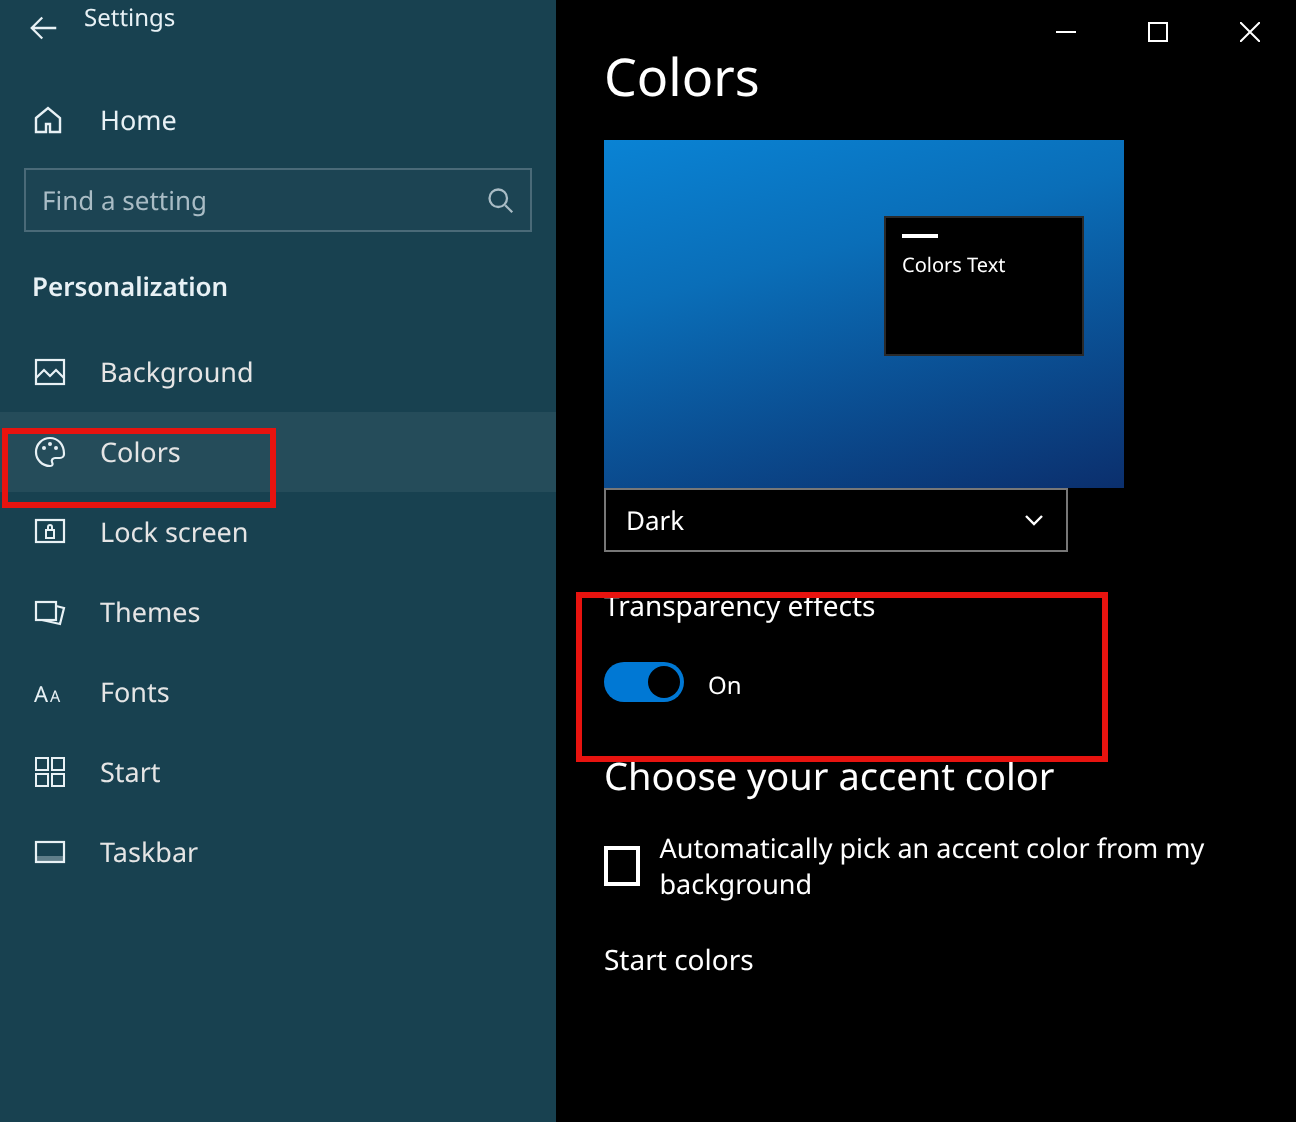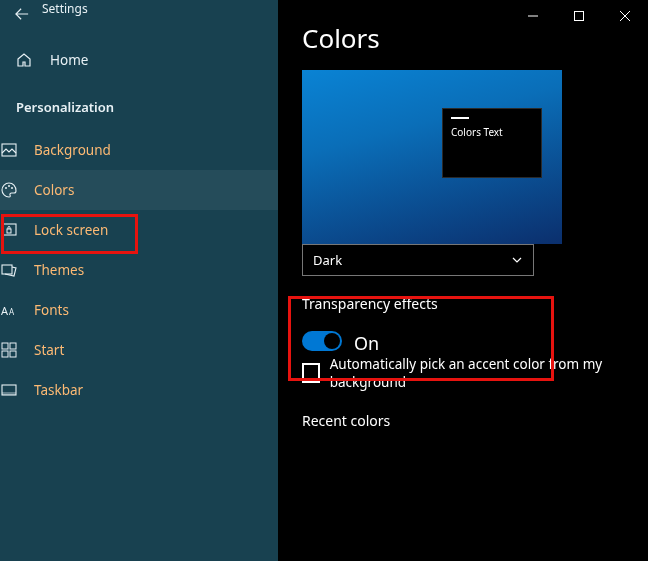--- a/index.html
+++ b/index.html
@@ -12,21 +12,21 @@
   .winctrls { position: absolute; top: 0; right: 0; height: 32px; display: flex; }
   .winbtn { width: 46px; height: 32px; display: flex; align-items: center; justify-content: center; color: #fff; }
   .nav { padding: 4px 0 0 0; }
   .nav-home { display: flex; align-items: center; height: 40px; padding: 0 16px; color: #e8f1f5; font-size: 13.5px; }
   .nav-home .icon { width: 18px; margin-right: 16px; display: flex; }
   .search { margin: 4px 12px 0 12px; height: 32px; border: 1px solid #4a6a78; background: rgba(255,255,255,0.02); display: flex; align-items: center; padding: 0 8px; color: #c9d6dc; font-size: 13px; }
   .search input { flex: 1; background: transparent; border: none; outline: none; color: #c9d6dc; font-size: 13px; }
   .search input::placeholder { color: #a9bcc5; }
   .section-label { font-size: 13px; font-weight: 600; color: #e8f1f5; padding: 18px 16px 14px 16px; }
   .nav-list { display: flex; flex-direction: column; }
-  .nav-item { display: flex; align-items: center; height: 40px; padding: 0 0; color: #fdba74; font-size: 13.5px; position: relative; }
+  .nav-item { display: flex; align-items: center; height: 40px; padding: 0 16px; color: #e5e5e5; font-size: 13.5px; position: relative; }
   .nav-item.active { background: rgba(255,255,255,0.06); }
   .nav-item .icon { width: 18px; margin-right: 16px; display: flex; align-items: center; justify-content: center; }
   .hl { position: absolute; border: 3px solid #e7130f; pointer-events: none; }
   .content-inner { padding: 20px 16px 0 24px; display: flex; flex-direction: column; height: 100%; overflow: hidden; }
   .page-title { font-size: 26px; font-weight: 400; margin-bottom: 14px; }
   .preview { width: 260px; height: 174px; background: linear-gradient(165deg,#0a83d4 0%,#0a6eb8 35%,#0b2f6d 100%); position: relative; }
   .preview-startarea { position:absolute; left:0; bottom:0; width:160px; height:90px; }
   .preview-startarea .gridblock { position:absolute; left:50px; bottom:4px; width:110px; height:85px; background:#072033; }
   .preview-startarea .menu { position:absolute; left:2px; bottom:4px; width:46px; height:85px; background:#0b2a41; }
   .preview-startarea .menu-lines { position:absolute; left:8px; width:30px; height:2px; background:#5e7a89; }
@@ -39,21 +39,21 @@
   .preview-startarea .t4{left:140px; bottom:63px; width:14px; height:22px}
   .preview-startarea .t5{left:112px; bottom:34px; width:26px; height:26px}
   .preview-startarea .t6{left:140px; bottom:34px; width:14px; height:26px}
   .preview-startarea .t7{left:112px; bottom:6px; width:42px; height:26px}
   .preview-window { position:absolute; right:20px; top:38px; width:100px; height:70px; background:#000; border:1px solid #2a2a2a; padding:8px 8px; }
   .preview-window .bar { width:18px; height:2px; background:#fff; margin-bottom:6px; }
   .preview-window .txt { font-size:10px; color:#fff; }
   .label { font-size: 14px; margin-top: 20px; margin-bottom: 10px; }
   .dropdown { width: 232px; height: 32px; border:1px solid #777; background:#000; color:#fff; display:flex; align-items:center; padding:0 10px; justify-content:space-between; font-size:13px; }
   .chev { display:flex; }
-  .toggle-row { display:flex; align-items:flex-start; margin-top:8px; gap:12px; font-size:18px; }
+  .toggle-row { display:flex; align-items:flex-end; margin-top:8px; gap:12px; font-size:12px; }
   .toggle { width:40px; height:20px; border-radius:10px; background:#0078d4; position:relative; }
   .toggle .knob { position:absolute; right:2px; top:2px; width:16px; height:16px; border-radius:50%; background:#000; }
   .h2 { font-size:19px; margin-top:24px; margin-bottom:14px; }
   .check-row { display:flex; align-items:center; gap:10px; font-size:13.5px; margin-bottom:20px; }
   .checkbox { width:20px; height:20px; border:2px solid #fff; background:transparent; }
   .recent-label { font-size:14px; }
   svg { display:block; }
 </style>
 </head>
 <body>
@@ -71,20 +71,27 @@
   <div class="nav">
     <div class="nav-home">
       <span class="icon">
         <svg width="16" height="16" viewBox="0 0 16 16">
             <path d="M2 7 8 2l6 5v7H9v-4H7v4H2Z" stroke="#e8f1f5" stroke-width="1.2" fill="none"></path>
           </svg>
       </span>
       <span>Home</span>
     </div>
 
+    <div class="search">
+      <input placeholder="Find a setting" style="">
+      <svg width="14" height="14" viewBox="0 0 16 16">
+          <circle cx="7" cy="7" r="5" stroke="#a9bcc5" stroke-width="1.3" fill="none"></circle>
+          <path d="M11 11l4 4" stroke="#a9bcc5" stroke-width="1.3"></path>
+        </svg>
+    </div>
 
     <div class="section-label">Personalization</div>
 
     <div class="nav-list">
       <div class="nav-item">
         <span class="icon">
             <svg width="16" height="16" viewBox="0 0 16 16">
               <rect x="1" y="2" width="14" height="12" stroke="#e8f1f5" stroke-width="1.1" fill="none"></rect>
               <path d="M1 11l4-4 3 3 3-3 4 4" stroke="#e8f1f5" stroke-width="1.1" fill="none"></path>
             </svg>
@@ -195,22 +202,23 @@
     </div>
 
     <div class="label" style="margin-top:18px;">Transparency effects</div>
     <div class="toggle-row">
       <div class="toggle">
           <div class="knob"></div>
         </div>
       <span>On</span>
     </div>
 
+    <div class="h2">Choose your accent color</div>
     <div class="check-row">
       <div class="checkbox"></div>
       <span>Automatically pick an accent color from my background</span>
     </div>
 
-    <div class="recent-label">Recent colors</div>
+    <div class="recent-label">Start colors</div>
   </div>
 
   <div class="hl" style="left:10px; top:296px; width:266px; height:85px;"></div>
 </div>
 
 </body></html>

